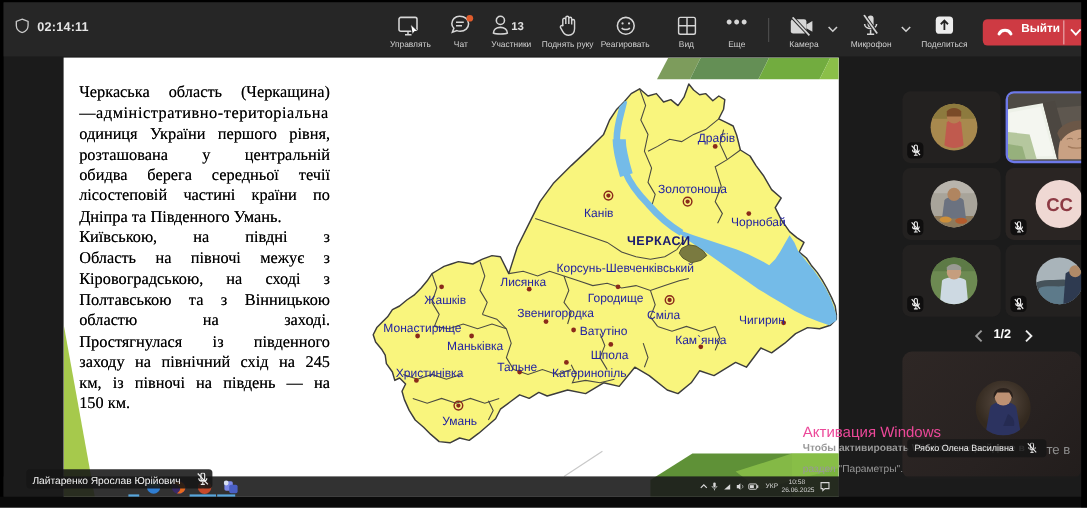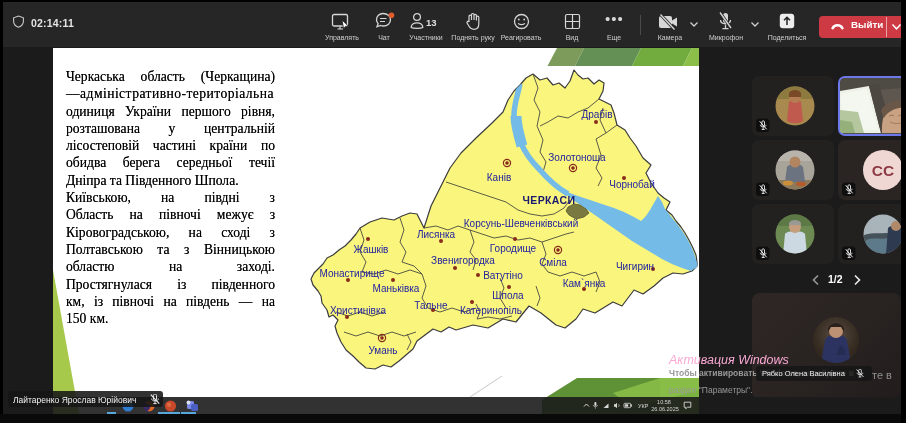--- a/index.html
+++ b/index.html
@@ -130,29 +130,30 @@
       <line x1="417" y1="349" x2="449" y2="328" stroke="#c8c8c8" stroke-width="1"></line>
       <polygon points="489,352 524,330 607,330 607,366 489,366" fill="#5f9137"></polygon>
       <polygon points="607,330 646,330 646,366 607,366" fill="#7ab33f"></polygon>
       <polygon points="560,345 607,330 646,330 646,342 580,360" fill="#8bbf49" opacity="0.85"></polygon>
     </svg>
     <div id="slidetext">
       <div>Черкаська область (Черкащина)</div>
       <div style="letter-spacing:0.45px;">—адміністративно-територіальна</div>
       <div>одиниця України першого рівня,</div>
       <div>розташована у центральній</div>
+      <div>обидва берега середньої течії</div>
       <div>лісостеповій частині країни по</div>
-      <div>обидва берега середньої течії</div>
-      <div class="endp">Дніпра та Південного Шпола.</div>
+      <div class="endp">Дніпра та Південного Умань.</div>
       <div>Київською, на півдні з</div>
       <div>Область на півночі межує з</div>
       <div>Кіровоградською, на сході з</div>
       <div>Полтавською та з Вінницькою</div>
       <div>областю на заході.</div>
       <div>Простягнулася із південного</div>
+      <div>заходу на північний схід на 245</div>
       <div>км, із півночі на південь — на</div>
       <div class="endp">150 км.</div>
     </div>
 
     <svg class="abs" style="left:257px;top:12px" width="390" height="315" viewBox="0 0 390 315" font-family="Liberation Sans, sans-serif">
       <g stroke="#3c3c3c" stroke-width="1.2" stroke-linejoin="round">
       <polygon id="oblast" fill="#f9f57d" points="264,10 268,15 273,19 278,18 284,24 289,20 294,23 293,31 289,39 295,42 301,45 304,53 307,65 315,70 320,78 326,86 333,98 341,105 336,113 341,123 348,133 354,138 360,142 356,150 362,155 366,161 371,167 375,173 379,180 383,188 386,195 387,202 387,206 382,211 373,214 363,213 353,218 344,226 333,234 324,230 312,246 303,242 285,253 273,249 266,259 255,268 246,265 231,253 219,246 206,262 193,259 178,268 163,265 146,270 139,267 131,272 123,269 115,275 107,281 103,289 96,295 89,301 81,307 73,305 65,309 56,308 49,302 43,296 36,290 31,282 27,273 25,266 28,260 23,255 19,257 17,250 12,243 11,236 8,231 3,225 1,219 4,213 9,208 13,204 17,198 23,195 29,190 35,186 41,180 46,174 50,168 55,165 60,162 66,160 72,158 78,159 84,160 92,156 100,153 107,154 114,168 121,146 130,128 140,108 151,93 166,78 182,63 193,52 198,40 204,31 210,25 216,18 223,14 230,20 237,18 243,25 249,23 255,28 260,21"></polygon>
       </g>
 
       <g stroke="#4a4a42" stroke-width="0.9" fill="none">
@@ -386,34 +387,34 @@
       <g clip-path="url(#c5)">
         <rect x="61" y="24" width="46" height="46" fill="url(#rg1)"></rect>
         <path d="M73 47 C75 40 93 40 95 47 L99 70 L69 70 Z" fill="#2c3360"></path>
         <path d="M88 52 C92 54 94 58 93 62 L84 62 Z" fill="#252b52"></path>
         <circle cx="84" cy="38" r="7" fill="#bd9173"></circle>
         <path d="M76 37 C76 28 92 28 92 37 L92 39 L89 34 L79 34 L76 39 Z" fill="#2a211c"></path>
       </g>
     </svg>
   </div>
 
-  <div class="wm" style="left:666px;top:351px;font-size:12.5px;color:#f9a8d4;font-style:italic;">Активация Windows</div>
+  <div class="wm" style="left:666px;top:351px;font-size:12.5px;color:#ec4899;">Активация Windows</div>
   <div class="wm" style="left:666px;top:366px;font-size:8.5px;color:#989898;font-weight:bold;">Чтобы активировать Windows, перейдите в</div>
   <div class="wm" style="left:666px;top:383px;font-size:8.5px;color:#989898;">раздел "Параметры".</div>
 
   <div class="abs" style="left:753px;top:364px;width:116px;height:15px;background:rgba(22,22,22,0.82);border-radius:3px;">
     <div class="abs" style="left:6px;top:3px;font-size:7.5px;color:#f0f0f0;white-space:nowrap;">Рябко Олена Василівна</div>
     <svg class="abs" style="left:99px;top:2.5px" width="10" height="10" viewBox="0 0 10 10">
         <path d="M3.7 1.2 C3.7 0.5 4.3 0 5 0 C5.7 0 6.3 0.5 6.3 1.2 L6.3 4.2 C6.3 4.9 5.7 5.4 5 5.4 C4.3 5.4 3.7 4.9 3.7 4.2 Z M2.2 3.8 C2.2 6.6 7.8 6.6 7.8 3.8 M5 6.4 L5 8 M3.6 8 L6.4 8" stroke="#eee" stroke-width="0.8" fill="none"></path>
         <path d="M1.5 0.5 L8.5 8" stroke="#eee" stroke-width="0.9"></path>
       </svg>
   </div>
   <div class="abs" style="left:869px;top:367px;font-size:11px;color:#8f8f8f;">те в</div>
 
-  <div class="abs" style="left:5px;top:389px;width:155px;height:16px;background:rgba(22,22,22,0.88);border-radius:3px;z-index:30;text-align:center;">
+  <div class="abs" style="left:19px;top:389px;width:155px;height:16px;background:rgba(22,22,22,0.88);border-radius:3px;z-index:30;text-align:center;">
     <div class="abs" style="left:5px;top:4px;font-size:8.5px;color:#f2f2f2;white-space:nowrap;">Лайтаренко Ярослав Юрійович</div>
     <svg class="abs" style="left:141px;top:3px" width="12" height="12" viewBox="0 0 10 10">
         <path d="M3.7 1.2 C3.7 0.5 4.3 0 5 0 C5.7 0 6.3 0.5 6.3 1.2 L6.3 4.2 C6.3 4.9 5.7 5.4 5 5.4 C4.3 5.4 3.7 4.9 3.7 4.2 Z M2.2 3.8 C2.2 6.6 7.8 6.6 7.8 3.8 M5 6.4 L5 8 M3.6 8 L6.4 8" stroke="#eee" stroke-width="0.8" fill="none"></path>
         <path d="M1.5 0.5 L8.5 8" stroke="#eee" stroke-width="0.9"></path>
       </svg>
   </div>
 
   <div id="taskbar">
 
     <svg class="abs" style="left:103px;top:2px" width="100" height="14" viewBox="0 0 100 14">

